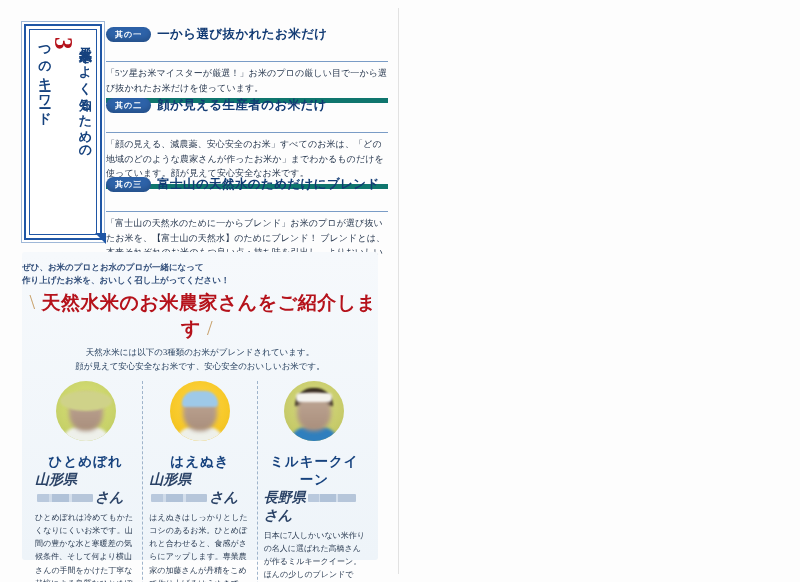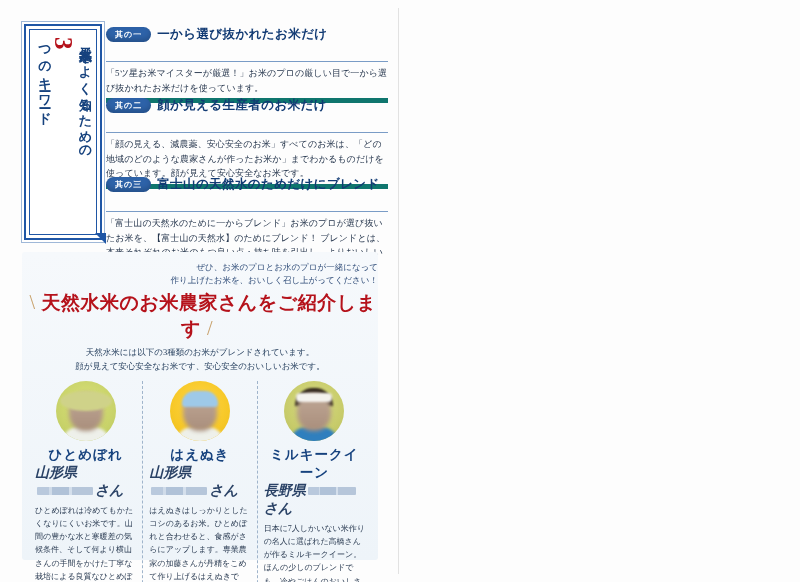--- a/index.html
+++ b/index.html
@@ -58,22 +58,22 @@
   }
   .kw-body.nb{border-bottom:none;}
 
   
   .farm{
     position:absolute;left:22px;top:252px;width:356px;height:308px;
     background:#f2f6fa;border-radius:3px;
     background-image:linear-gradient(180deg,#f6f9fc 0%, #eef4f9 100%);
   }
   .farm-lead{
-    text-align:right;font-size:8.5px;color:#2f4c78;line-height:1.55;
-    padding-top:9px;font-weight:400;
+    text-align:left;font-size:8.5px;color:#2f4c78;line-height:1.55;
+    padding-top:9px;font-weight:700;
   }
   .farm-title{
     text-align:center;color:#b5121b;font-size:19px;font-weight:700;
     margin-top:3px;letter-spacing:.5px;position:relative;
   }
   .farm-title .slash{color:#c7a06a;font-weight:400;font-size:20px;padding:0 6px;display:inline-block;}
   .farm-sub{
     text-align:center;font-size:8.5px;color:#27405f;line-height:1.6;margin-top:4px;
   }
   .farm-cols{display:flex;margin-top:7px;padding:0 7px;}
@@ -93,21 +93,21 @@
     filter:blur(2.2px);
   }
   .fhat1{position:absolute;left:50%;top:17%;transform:translateX(-50%);width:52px;height:20px;border-radius:50%;background:#cfd289;filter:blur(1.2px);}
   .fhat2{position:absolute;left:50%;top:18%;transform:translateX(-50%);width:36px;height:16px;border-radius:14px 14px 4px 4px;background:#9ec9e8;filter:blur(1px);}
   .fhat3{position:absolute;left:50%;top:20%;transform:translateX(-50%);width:36px;height:9px;border-radius:4px;background:#f4f2ee;filter:blur(1px);}
   .fhair3{position:absolute;left:50%;top:12%;transform:translateX(-50%);width:38px;height:18px;border-radius:18px 18px 0 0;background:#2c2118;filter:blur(1px);}
   .fbody{position:absolute;left:50%;bottom:-4px;transform:translateX(-50%);width:48px;height:18px;border-radius:16px 16px 0 0;background:#eef0ea;filter:blur(1.4px);}
   .fbody.b3{background:#2f7fbe;}
   .fname{
     text-align:center;font-size:13.5px;color:#16427e;font-weight:700;
-    margin-top:5px;letter-spacing:1px;
+    margin-top:12px;letter-spacing:1px;
   }
   .fpref{font-size:14px;color:#2a4266;margin-top:0;font-weight:700;font-style:italic;}
   .redact{
     display:inline-block;vertical-align:middle;height:8px;width:56px;
     background:linear-gradient(90deg,#b9c9dd 0 22%,#cfdbe9 22% 26%,#b0c2d8 26% 58%,#d4dfec 58% 62%,#b6c6da 62% 100%);
     margin:0 2px;border-radius:1px;
   }
   .redact.md{width:48px;}
   .fdesc{font-size:8px;line-height:1.66;color:#2a3b52;margin-top:4px;}
 </style>

